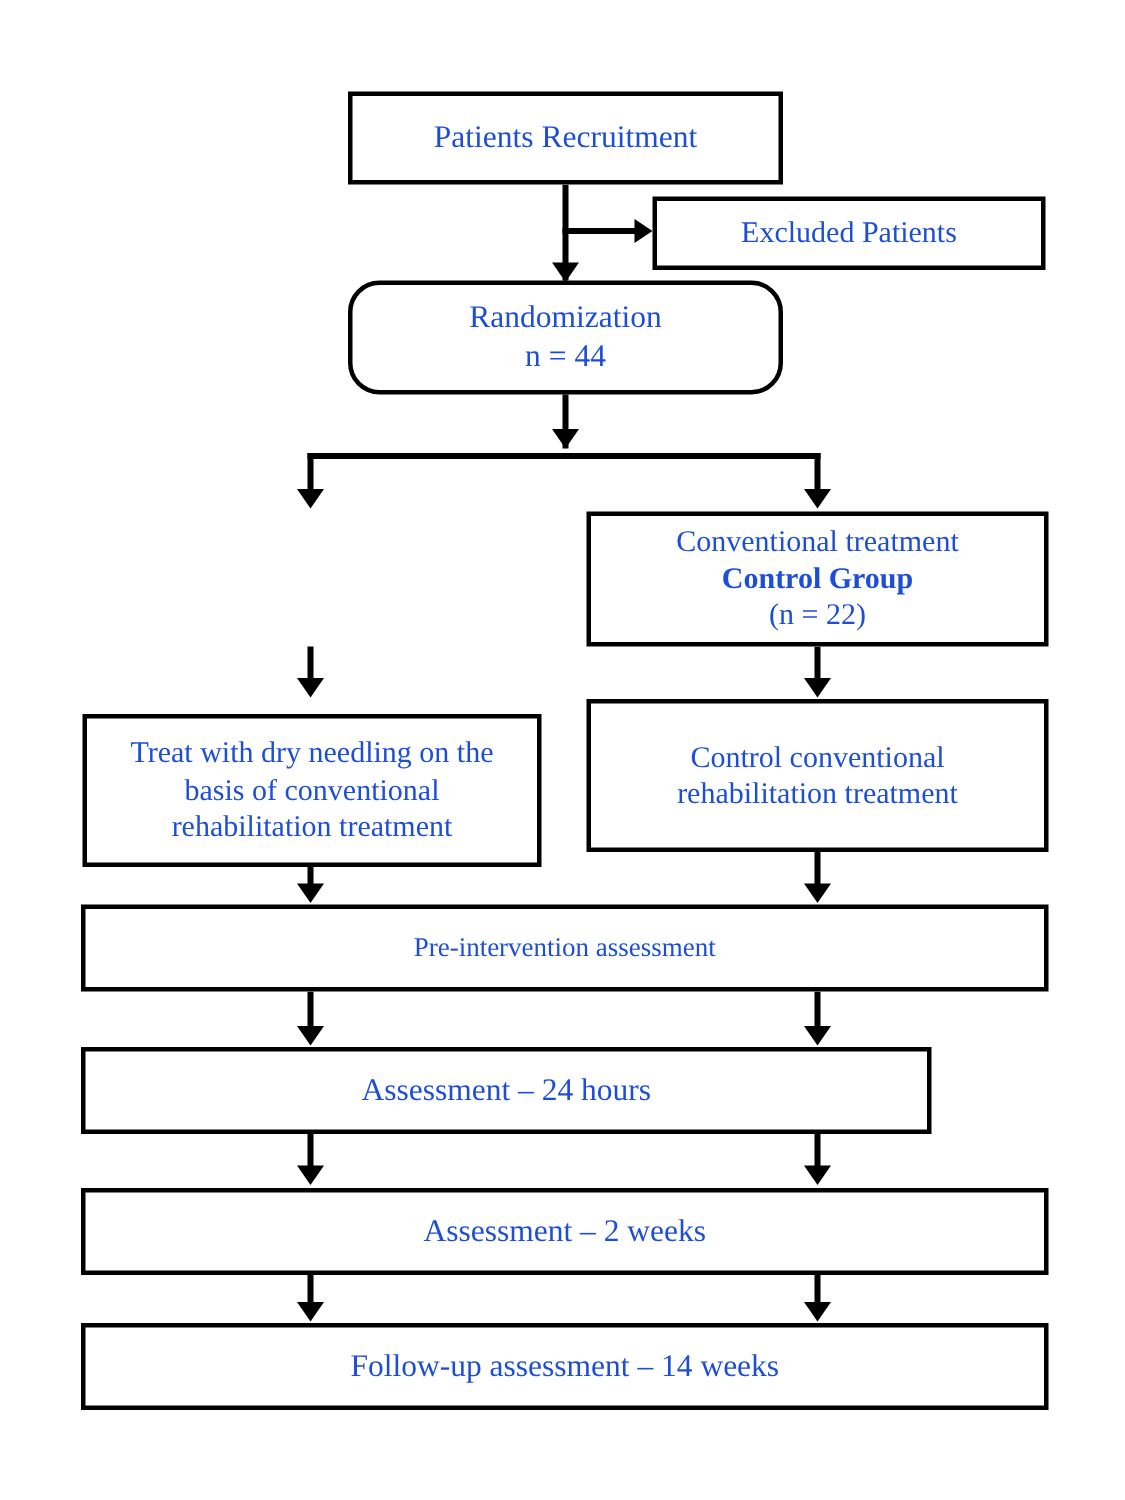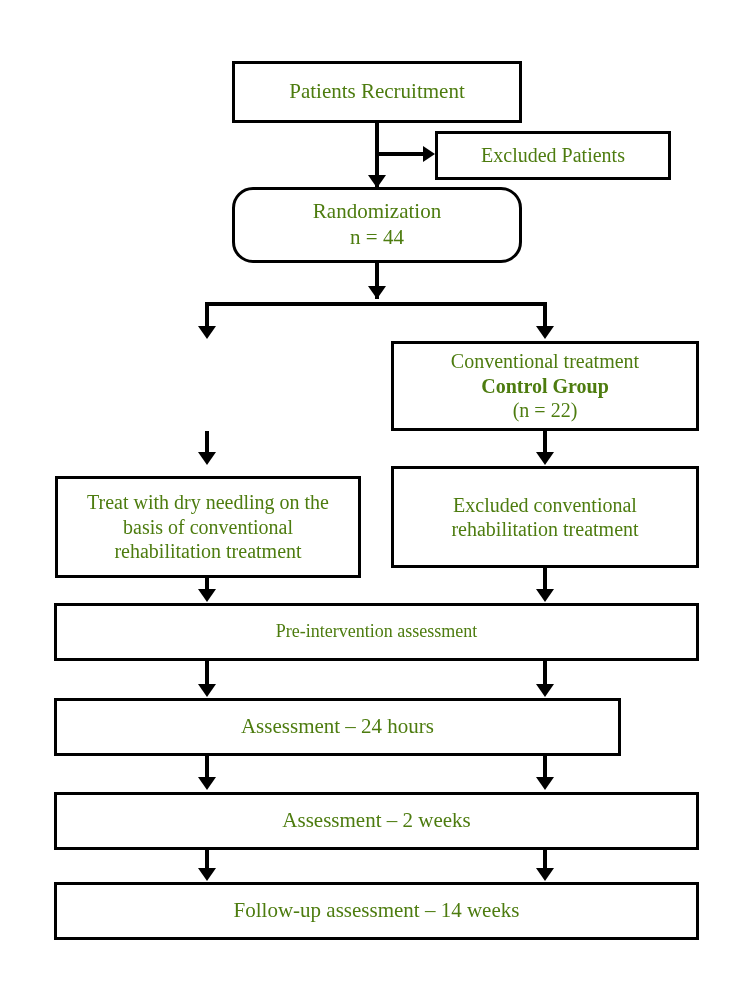--- a/index.html
+++ b/index.html
@@ -21,34 +21,34 @@
     position: absolute;
     box-sizing: border-box;
     border: 3px solid #000000;
     background: #ffffff;
     display: flex;
     flex-direction: column;
     align-items: center;
     justify-content: center;
     text-align: center;
     line-height: 1.22;
-    color: #4d7c0f;
+    color: #1d4ed8;
     z-index: 3;
   }
   .node .ln {
     display: block;
     white-space: nowrap;
   }
   .node .ln.bold {
     font-weight: bold;
   }
 
   
   #node-recruitment { left: 232px; top: 61px;  width: 290px; height: 62px;  font-size: 21px; }
-  #node-excluded    { left: 435px; top: 131px; width: 236px; height: 49px;  font-size: 20px; text-align: center; }
+  #node-excluded    { left: 435px; top: 131px; width: 262px; height: 49px;  font-size: 20px; text-align: center; }
   #node-random      { left: 232px; top: 187px; width: 290px; height: 76px;  font-size: 21px; border-radius: 21px; }
   #node-intervention{ left: 55px;  top: 341px; width: 306px; height: 90px;  font-size: 20px; }
   #node-control     { left: 391px; top: 341px; width: 308px; height: 90px;  font-size: 20px; }
   #node-treat-left  { left: 55px;  top: 476px; width: 306px; height: 102px; font-size: 20px; }
   #node-treat-right { left: 391px; top: 466px; width: 308px; height: 102px; font-size: 20px; }
   #node-pre         { left: 54px;  top: 603px; width: 645px; height: 58px;  font-size: 18px; }
   #node-a24         { left: 54px;  top: 698px; width: 567px; height: 58px;  font-size: 21px; }
   #node-a2w         { left: 54px;  top: 792px; width: 645px; height: 58px;  font-size: 21px; }
   #node-followup    { left: 54px;  top: 882px; width: 645px; height: 58px;  font-size: 21px; }
 
@@ -109,21 +109,21 @@
     <span class="ln">(n = 22)</span>
   </div>
 
   <div class="node" id="node-treat-left">
     <span class="ln">Treat with dry needling on the</span>
     <span class="ln">basis of conventional</span>
     <span class="ln">rehabilitation treatment</span>
   </div>
 
   <div class="node" id="node-treat-right">
-    <span class="ln">Excluded conventional</span>
+    <span class="ln">Control conventional</span>
     <span class="ln">rehabilitation treatment</span>
   </div>
 
   <div class="node" id="node-pre">
     <span class="ln">Pre-intervention assessment</span>
   </div>
 
   <div class="node" id="node-a24">
     <span class="ln">Assessment – 24 hours</span>
   </div>

